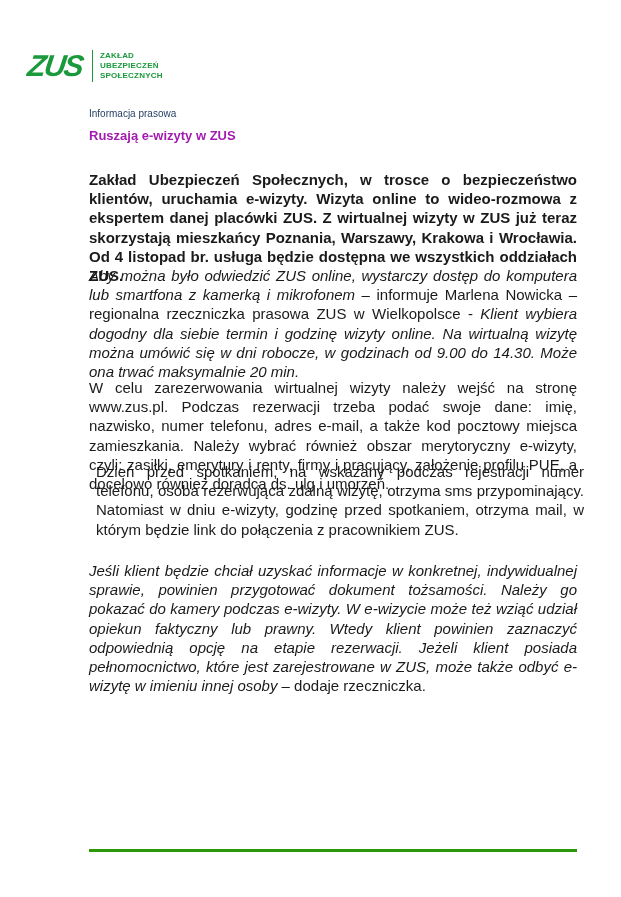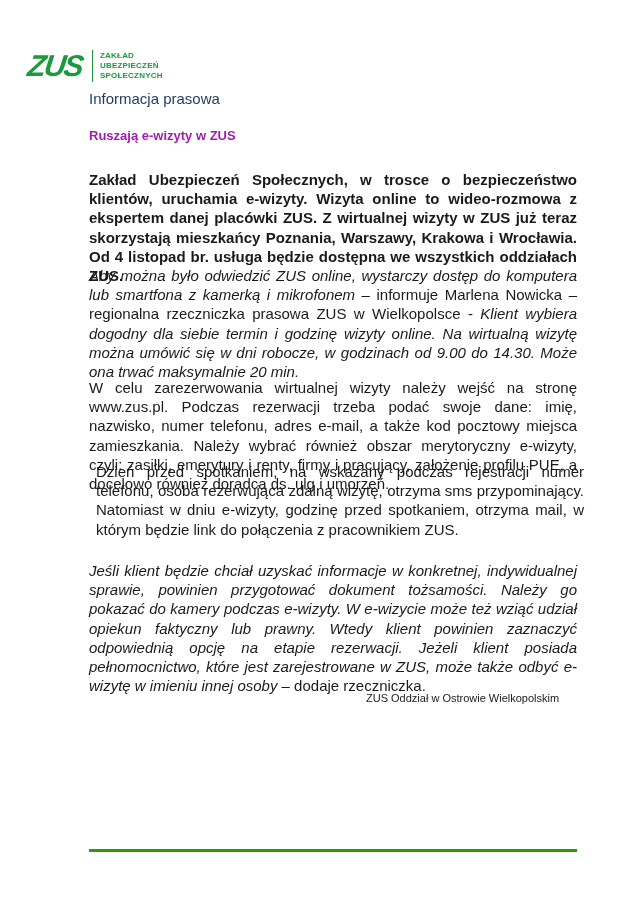--- a/index.html
+++ b/index.html
@@ -1,21 +1,21 @@
 <!DOCTYPE html>
 <html><head>
 <meta charset="utf-8">
 <style>
   html, body { margin: 0; padding: 0; background: #ffffff; }
   body { width: 621px; height: 897px; position: relative; overflow: hidden; font-family: "Liberation Sans", "DejaVu Sans", sans-serif; color: #1a1a1a; }
   .logo { position: absolute; left: 28px; top: 50px; display: flex; align-items: center; }
   .logo-mark { font-family: "Liberation Sans", sans-serif; font-weight: bold; font-style: italic; font-size: 30px; color: #1a9a3c; letter-spacing: -2px; line-height: 30px; transform: skewX(-8deg); }
   .logo-sep { width: 1px; height: 32px; background: #1a9a3c; margin: 0 7px 0 10px; }
   .logo-text { font-size: 8px; line-height: 10px; color: #1a9a3c; font-weight: bold; letter-spacing: 0.2px; }
-  .subtitle { position: absolute; left: 89px; top: 90px; font-size: 15px; color: #1e3a5f; }
+  .subtitle { position: absolute; left: 89px; top: 108px; font-size: 10px; color: #1e3a5f; }
   .title { position: absolute; left: 89px; top: 128px; font-size: 13px; font-weight: bold; color: #a21caf; }
   .para { position: absolute; left: 89px; width: 488px; font-size: 15px; line-height: 19.2px; text-align: justify; }
   .bold { font-weight: bold; }
   .italic { font-style: italic; }
   .signature { position: absolute; left: 366px; top: 689px; font-size: 11px; line-height: 19.3px; }
   .rule { position: absolute; left: 89px; top: 849px; width: 488px; height: 3px; background: #2a9a0a; }
 </style>
 </head>
 <body>
 
@@ -37,16 +37,15 @@
 
 <p class="para" style="top:266px;margin:0;"><span class="italic">Aby można było odwiedzić ZUS online, wystarczy dostęp do komputera lub smartfona z kamerką i mikrofonem</span><span> – informuje Marlena Nowicka – regionalna rzeczniczka prasowa ZUS w Wielkopolsce - </span><span class="italic">Klient wybiera dogodny dla siebie termin i godzinę wizyty online. Na wirtualną wizytę można umówić się w dni robocze, w godzinach od 9.00 do 14.30. Może ona trwać maksymalnie 20 min.</span></p>
 
 <p class="para" style="top:378px;margin:0;">W celu zarezerwowania wirtualnej wizyty należy wejść na stronę www.zus.pl. Podczas rezerwacji trzeba podać  swoje  dane: imię, nazwisko, numer telefonu, adres e-mail, a także kod pocztowy miejsca zamieszkania. Należy wybrać również obszar merytoryczny e-wizyty, czyli: zasiłki, emerytury i renty, firmy i pracujący, założenie profilu PUE, a docelowo również doradca ds. ulg i umorzeń.</p>
 
 <p class="para" style="top:455px;margin:7px;">Dzień przed spotkaniem, na wskazany podczas rejestracji numer telefonu, osoba rezerwująca zdalną wizytę, otrzyma sms przypominający. Natomiast w dniu e-wizyty, godzinę przed spotkaniem, otrzyma mail, w którym będzie link do połączenia  z pracownikiem ZUS.</p>
 
 <p class="para" style="top:561px;margin:0;"><span class="italic">Jeśli klient będzie chciał uzyskać informacje w konkretnej, indywidualnej sprawie, powinien przygotować dokument tożsamości. Należy go pokazać do kamery podczas e-wizyty. W e-wizycie może też wziąć udział opiekun faktyczny lub prawny. Wtedy klient powinien zaznaczyć odpowiednią opcję na etapie rezerwacji. Jeżeli klient posiada pełnomocnictwo, które jest zarejestrowane w ZUS, może także odbyć e-wizytę w imieniu innej osoby</span><span> – dodaje rzeczniczka.</span></p>
 
 <div class="signature">
-  <div>ZUS Oddział w Ostrowie Wielkopolskim</div>
 </div>
 
 <div class="rule"></div>
 
 </body></html>

